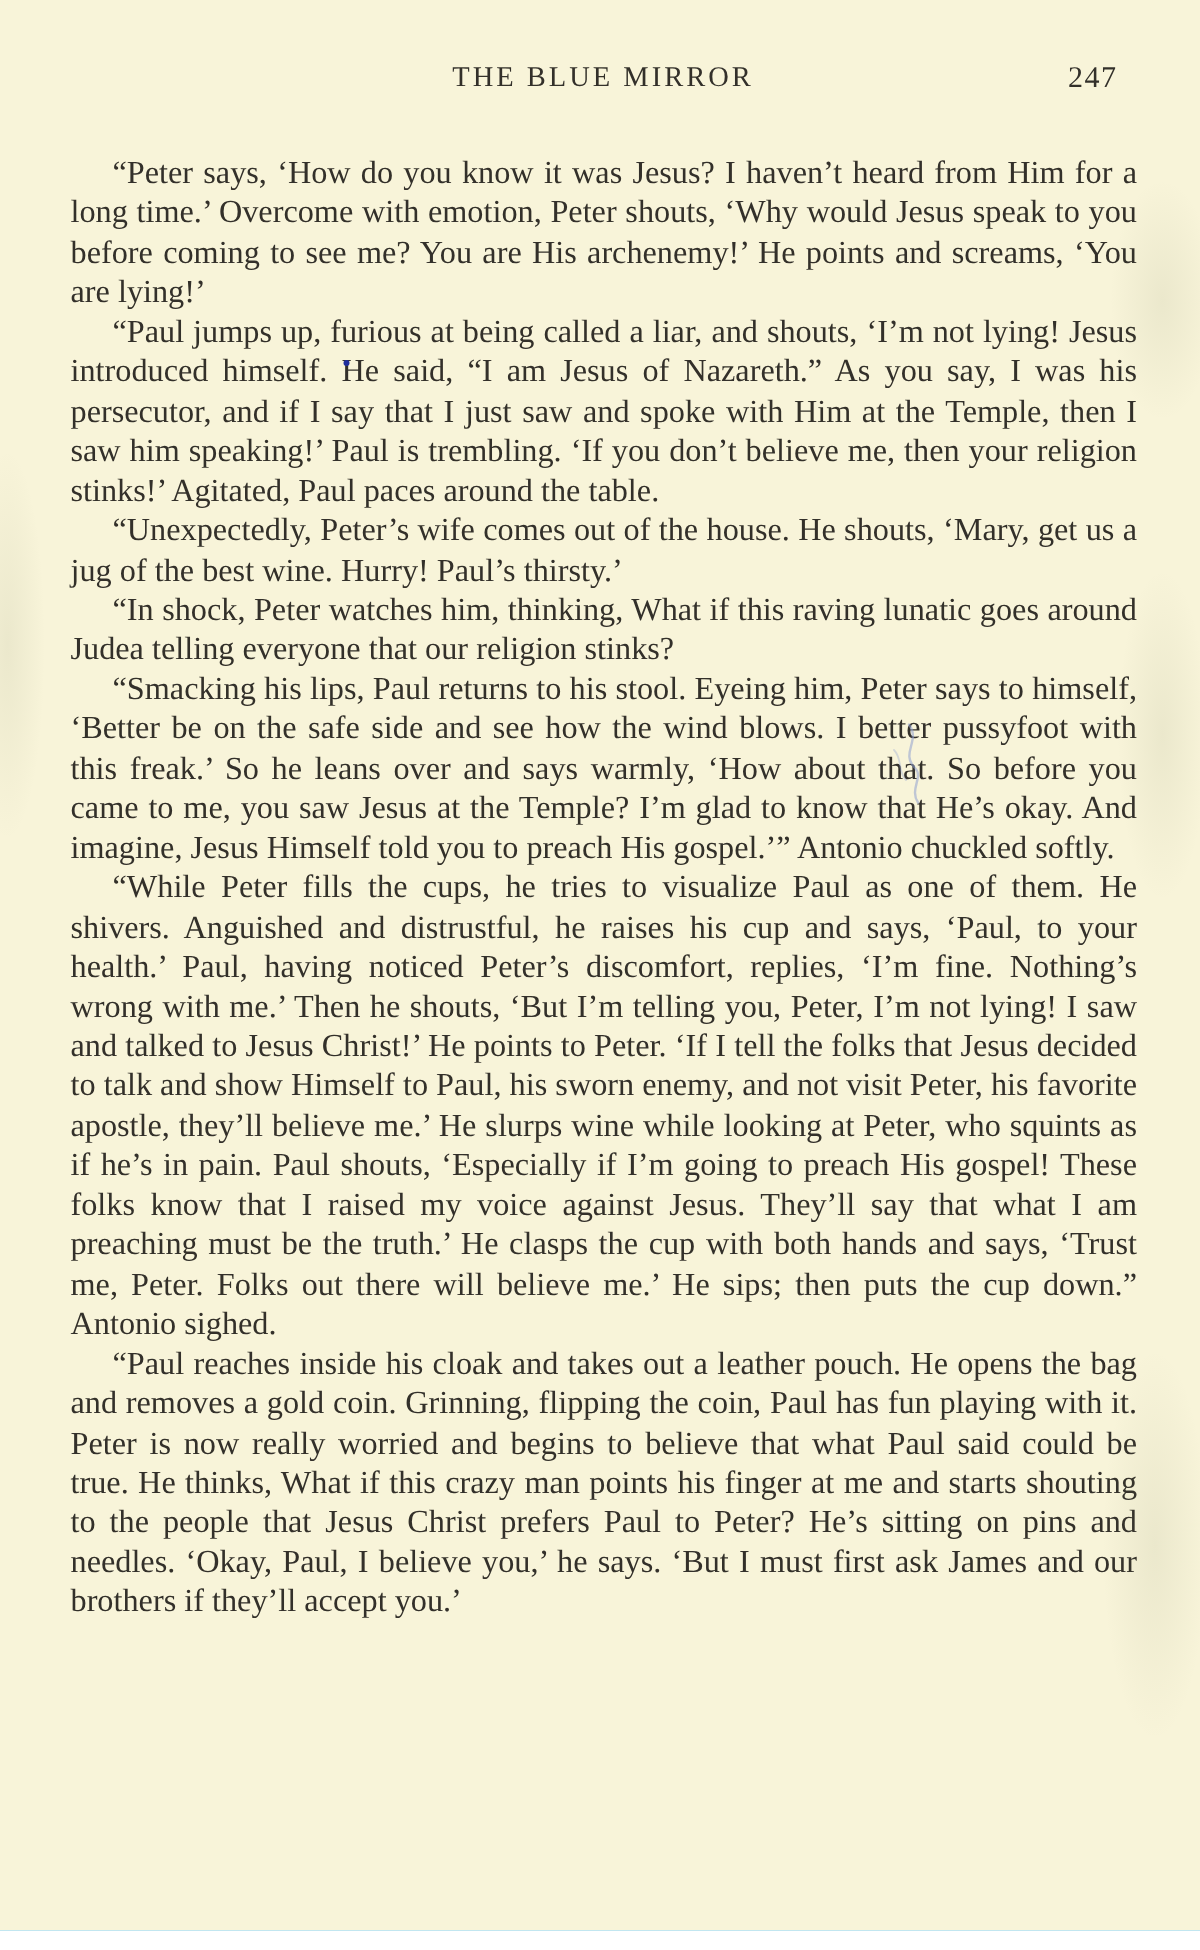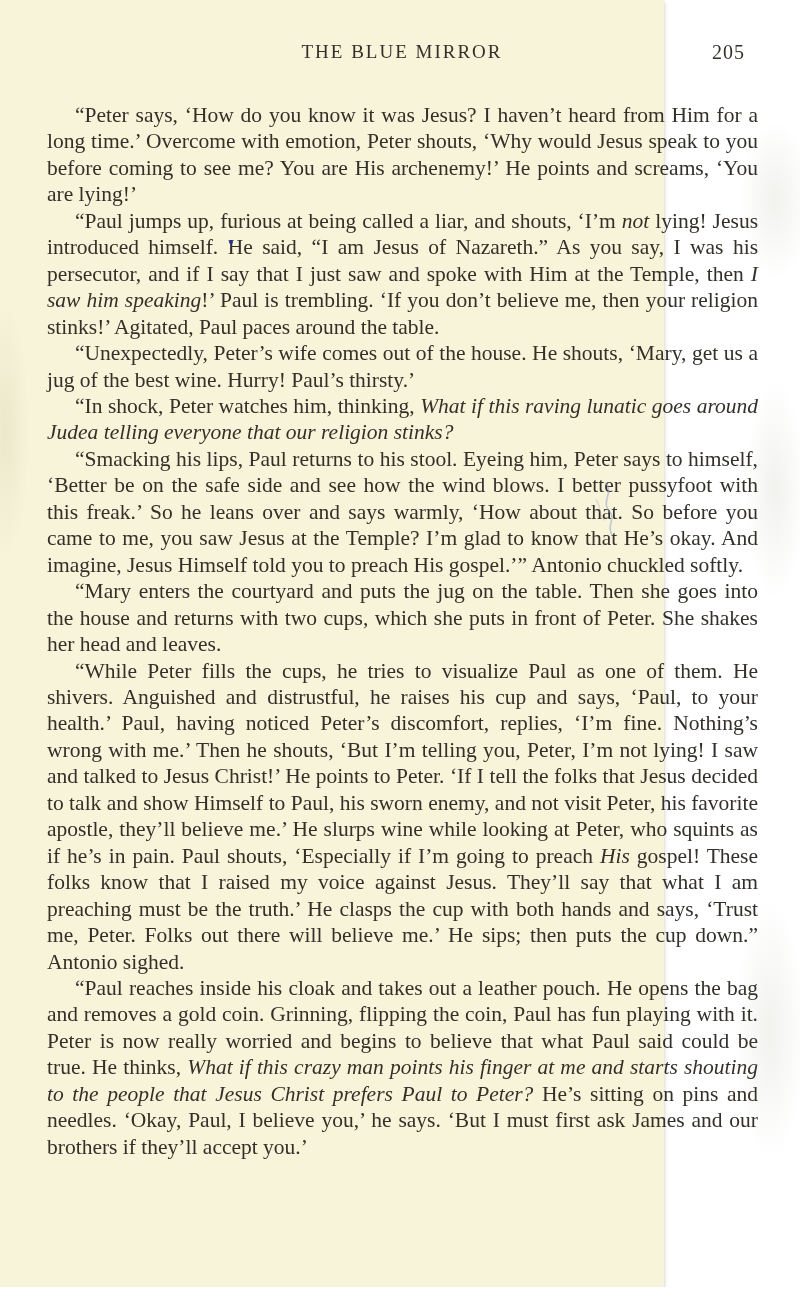--- a/index.html
+++ b/index.html
@@ -4,21 +4,21 @@
 <style>
   html,body{margin:0;padding:0;}
   body{
     width:800px;height:1300px;
     font-family:"Liberation Serif","DejaVu Serif",serif;
     background:#ffffff;
     overflow:hidden;
   }
   .scan{position:relative;width:800px;height:1300px;background:#ffffff;}
   .page{
-    position:absolute;top:0;left:0;width:664px;height:1287px;
+    position:absolute;top:0;left:0;width:800px;height:1287px;
     background:var(--paper,#f8f4d9);
     border-bottom:2px solid #0ea5e9;
     box-shadow:0 2px 4px rgba(90,85,60,.35);
   }
   .running-head{
     position:absolute;top:41px;left:47px;width:710px;height:26px;
     color:var(--ink,#33302a);
   }
   .head-title{
     position:absolute;left:0;right:0;text-align:center;
@@ -27,21 +27,21 @@
   .page-num{
     position:absolute;right:12px;top:0;font-size:20px;letter-spacing:1px;
   }
   .body-text{
     position:absolute;top:102px;left:47px;width:711px;
     font-size:21.5px;line-height:26.45px;
     color:var(--ink,#33302a);
     text-align:justify;
   }
   .body-text p{margin:0;text-indent:28px;}
-  .body-text .it{font-style:italic;margin-top:40px;}
+  .body-text .it{margin-top:40px;}
   .ink-dot{
     position:absolute;left:229px;top:240px;width:4px;height:4px;
     border-radius:50%;background:var(--ink-dot,#1f2e9c);
   }
   .pen-mark{position:absolute;left:586px;top:480px;}
   .smudge{
     position:absolute;border-radius:50%;
     background:radial-gradient(closest-side,rgba(120,125,90,.10),rgba(120,125,90,0));
     pointer-events:none;
   }
@@ -54,30 +54,29 @@
   }
 </style>
 </head>
 <body>
 
 <div class="scan">
   <div class="page">
 
     <div class="running-head">
       <span class="head-title">THE BLUE MIRROR</span>
-      <span class="page-num">205</span>
+      <span class="page-num">247</span>
     </div>
 
     <div class="body-text" id="body-text">
         <p><span>“Peter says, ‘How do you know it was Jesus? I haven’t heard from Him for a long time.’ Overcome with emotion, Peter shouts, ‘Why would Jesus speak to you before coming to see me? You are His archenemy!’ He points and screams, ‘You are lying!’</span></p>
         <p><span>“Paul jumps up, furious at being called a liar, and shouts, ‘I’m </span><span class="it">not</span><span> lying! Jesus introduced himself. He said, “I am Jesus of Nazareth.” As you say, I was his persecutor, and if I say that I just saw and spoke with Him at the Temple, then </span><span class="it">I saw him speaking</span><span>!’ Paul is trembling. ‘If you don’t believe me, then your religion stinks!’ Agitated, Paul paces around the table.</span></p>
         <p><span>“Unexpectedly, Peter’s wife comes out of the house. He shouts, ‘Mary, get us a jug of the best wine. Hurry! Paul’s thirsty.’</span></p>
         <p><span>“In shock, Peter watches him, thinking, </span><span class="it">What if this raving lunatic goes around Judea telling everyone that our religion stinks?</span></p>
         <p><span>“Smacking his lips, Paul returns to his stool. Eyeing him, Peter says to himself, ‘Better be on the safe side and see how the wind blows. I better pussyfoot with this freak.’ So he leans over and says warmly, ‘How about that. So before you came to me, you saw Jesus at the Temple? I’m glad to know that He’s okay. And imagine, Jesus Himself told you to preach His gospel.’” Antonio chuckled softly.</span></p>
-        <p><span>“Mary enters the courtyard and puts the jug on the table. Then she goes into the house and returns with two cups, which she puts in front of Peter. She shakes her head and leaves.</span></p>
         <p><span>“While Peter fills the cups, he tries to visualize Paul as one of them. He shivers. Anguished and distrustful, he raises his cup and says, ‘Paul, to your health.’ Paul, having noticed Peter’s discomfort, replies, ‘I’m fine. Nothing’s wrong with me.’ Then he shouts, ‘But I’m telling you, Peter, I’m not lying! I saw and talked to Jesus Christ!’ He points to Peter. ‘If I tell the folks that Jesus decided to talk and show Himself to Paul, his sworn enemy, and not visit Peter, his favorite apostle, they’ll believe me.’ He slurps wine while looking at Peter, who squints as if he’s in pain. Paul shouts, ‘Especially if I’m going to preach </span><span class="it">His</span><span> gospel! These folks know that I raised my voice against Jesus. They’ll say that what I am preaching must be the truth.’ He clasps the cup with both hands and says, ‘Trust me, Peter. Folks out there will believe me.’ He sips; then puts the cup down.” Antonio sighed.</span></p>
         <p><span>“Paul reaches inside his cloak and takes out a leather pouch. He opens the bag and removes a gold coin. Grinning, flipping the coin, Paul has fun playing with it. Peter is now really worried and begins to believe that what Paul said could be true. He thinks, </span><span class="it">What if this crazy man points his finger at me and starts shouting to the people that Jesus Christ prefers Paul to Peter?</span><span> He’s sitting on pins and needles. ‘Okay, Paul, I believe you,’ he says. ‘But I must first ask James and our brothers if they’ll accept you.’</span></p>
       </div>
 
     <div class="ink-dot"></div>
 
     <svg class="pen-mark" width="42" height="58" viewBox="0 0 42 58">
       <path d="M20,3 C28,14 14,22 24,32 C30,38 20,46 26,55" fill="none" stroke="var(--pen-mark,#8fa0d0)" stroke-width="1.6" stroke-linecap="round" opacity="0.55"></path>
       <path d="M10,20 C16,26 12,34 18,40" fill="none" stroke="var(--pen-mark,#8fa0d0)" stroke-width="1.2" stroke-linecap="round" opacity="0.35"></path>
     </svg>

